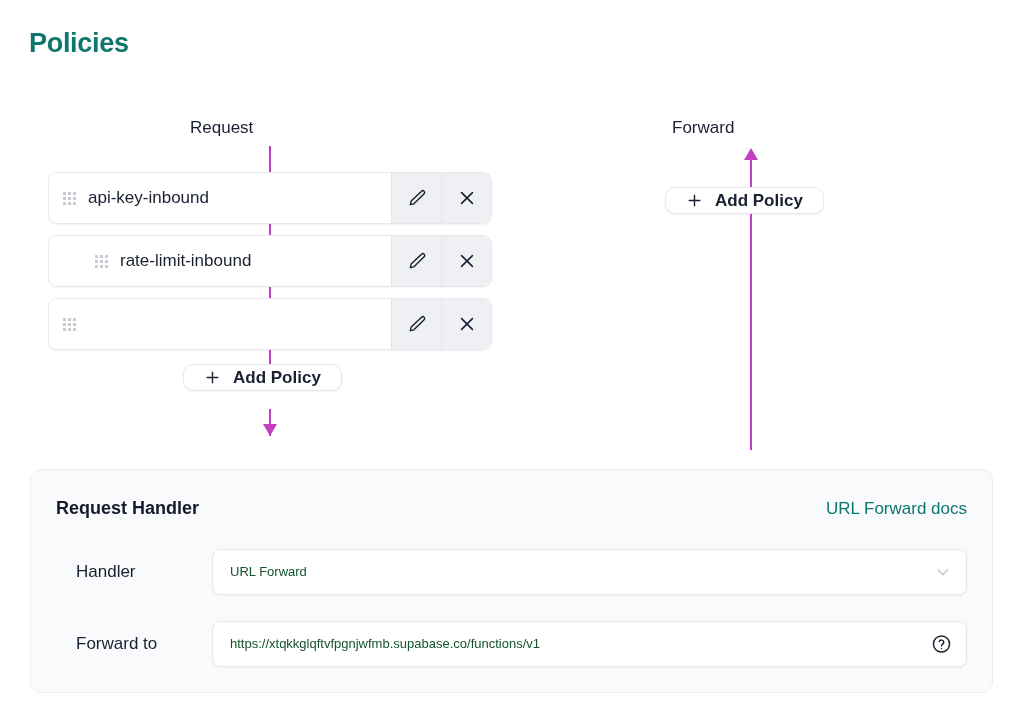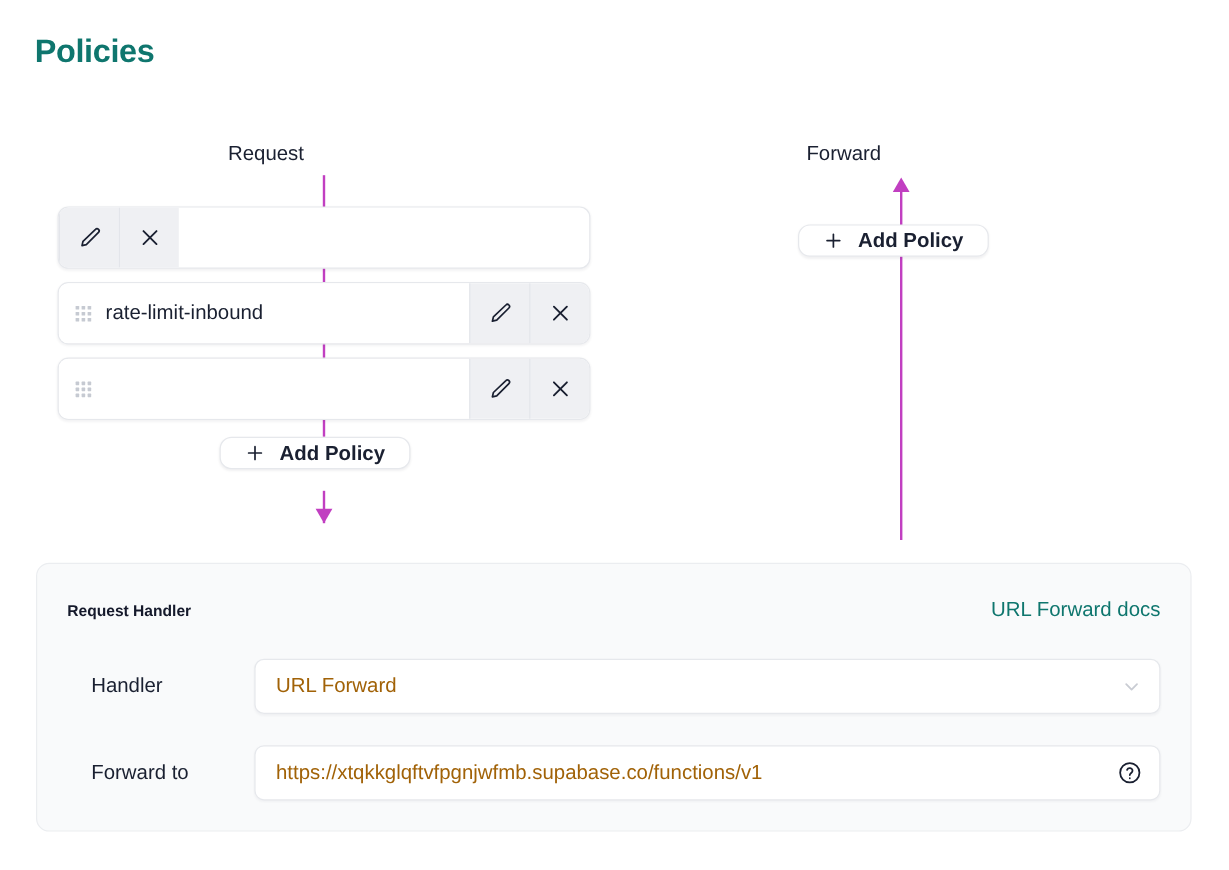--- a/index.html
+++ b/index.html
@@ -70,21 +70,21 @@
     height: 52px;
     display: flex;
     align-items: stretch;
     background: #ffffff;
     border: 1px solid #e6e8ec;
     border-radius: 9px;
     box-shadow: 0 1px 2px rgba(16,24,40,0.05);
     overflow: hidden;
   }
   #policy-0 { top: 172px; }
-  #policy-1 { top: 235px; }
+  #policy-1 { top: 235px; padding-left: 32px; }
   #policy-2 { top: 298px; }
 
   .policy-main {
     flex: 1 1 auto;
     display: flex;
     align-items: center;
     gap: 12px;
     padding-left: 14px;
     background: #ffffff;
     min-width: 0;
@@ -143,21 +143,21 @@
     left: 30px; top: 469px;
     width: 963px; height: 224px;
     background: #f9fafb;
     border: 1px solid #ebedf0;
     border-radius: 11px;
   }
   #handler-card-head {
     position: absolute; left: 25px; right: 25px; top: 28px;
     display: flex; align-items: baseline; justify-content: space-between;
   }
-  .card-title { font-size: 13px; font-weight: bold; color: #15192b; }
+  .card-title { font-size: 18px; font-weight: bold; color: #15192b; }
   .card-link  { font-size: 17px; color: #0f766e; text-decoration: none; cursor: pointer; }
 
   .field-row {
     position: absolute;
     left: 25px; right: 25px;
     display: flex; align-items: center;
   }
   #field-handler { top: 79px; }
   #field-forward { top: 151px; }
   .field-label {
@@ -170,21 +170,21 @@
     height: 46px;
     background: #ffffff;
     border: 1px solid #e6e8ec;
     border-radius: 8px;
     display: flex; align-items: center;
     padding: 0 46px 0 17px;
     box-shadow: 0 1px 2px rgba(16,24,40,0.04);
     cursor: pointer;
   }
   .field-value {
-    font-size: 17px; color: #a16207; line-height: 22px;
+    font-size: 13px; color: #14532d; line-height: 22px;
     white-space: nowrap; overflow: hidden; text-overflow: ellipsis;
   }
   .field-adorn {
     position: absolute; right: 14px; top: 50%;
     transform: translateY(-50%);
     display: flex; align-items: center; justify-content: center;
   }
 </style>
 </head>
 <body>
@@ -200,20 +200,34 @@
   <div class="flowline" id="rq-l2"></div>
   <div class="flowline" id="rq-l3"></div>
   <div class="flowline" id="rq-l4"></div>
   <div class="flowline" id="rq-l5"></div>
   <div class="arrowhead arrow-down" id="rq-arrow"></div>
 
   <div class="flowline" id="rs-line"></div>
   <div class="arrowhead arrow-up" id="rs-arrow"></div>
 
   <div class="policy-row" id="policy-0">
+    <div class="policy-main">
+      <span class="drag-handle">
+        <i></i>
+          <i></i>
+          <i></i>
+          <i></i>
+          <i></i>
+          <i></i>
+          <i></i>
+          <i></i>
+          <i></i>
+      </span>
+      <span class="policy-name">api-key-inbound</span>
+    </div>
     <button class="icon-btn">
       <svg width="20" height="20" viewBox="0 0 24 24" fill="none" stroke="currentColor" stroke-width="1.7" stroke-linecap="round" stroke-linejoin="round">
         <path d="M17.5 3.8a2.1 2.1 0 0 1 3 3L8.3 19 4 20l1-4.3z"></path>
       </svg>
     </button>
     <button class="icon-btn">
       <svg width="20" height="20" viewBox="0 0 24 24" fill="none" stroke="currentColor" stroke-width="1.9" stroke-linecap="round">
         <path d="M5.5 5.5 18.5 18.5M18.5 5.5 5.5 18.5"></path>
       </svg>
     </button>

